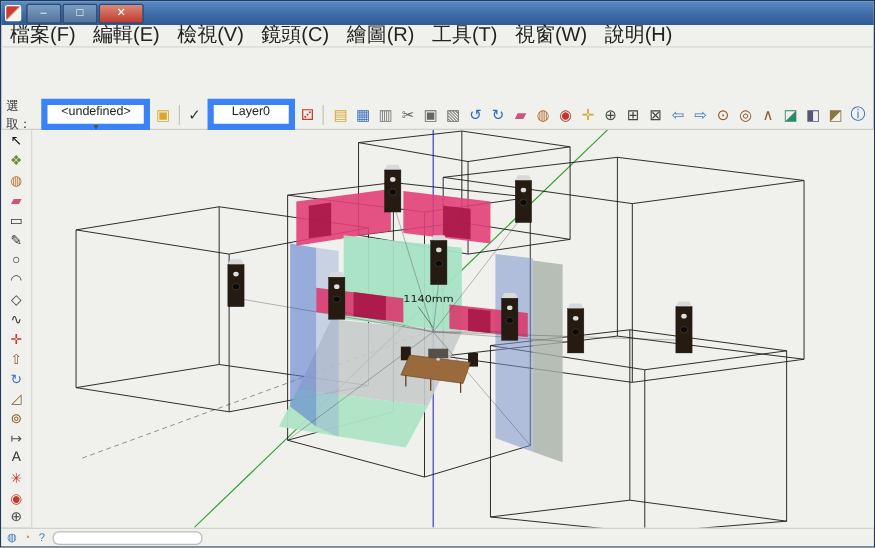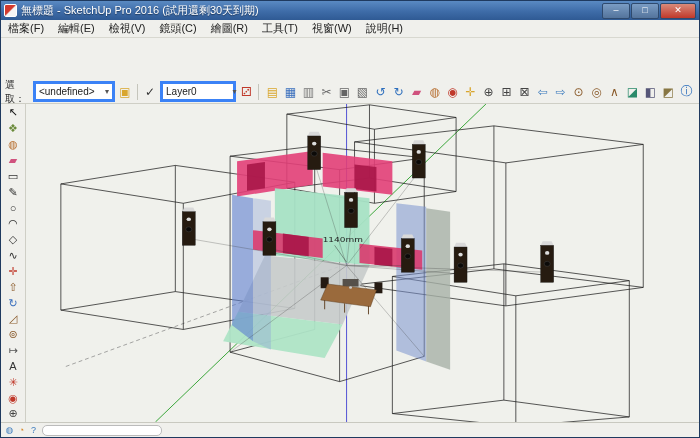--- a/index.html
+++ b/index.html
@@ -9,28 +9,28 @@
   .titlebar{height:19px;flex:0 0 19px;background:linear-gradient(180deg,#5a8ac2,#3e6ca8 55%,#2f5a94);
             display:flex;align-items:center;padding:0 3px;gap:4px;}
   .appicon{width:11px;height:11px;border-radius:2px;border:1px solid #fff;
            background:linear-gradient(135deg,#d23a2e 45%,#f5f5f5 55%);}
   .title{color:#fff;font-size:11px;flex:1;white-space:nowrap;overflow:hidden;text-shadow:0 1px 1px rgba(0,0,0,.45);}
   .winbtns{display:flex;gap:1px;}
   .winbtn{width:26px;height:14px;background:linear-gradient(#7a9cc4,#54749c);border:1px solid #2f4a6e;
           border-radius:2px;color:#fff;font-size:9px;line-height:13px;text-align:center;}
   .winbtn.close{background:linear-gradient(#d98a7a,#c0392b);width:34px;}
   
-  .menubar{height:17px;flex:0 0 17px;display:flex;align-items:center;font-size:11px;border-bottom:1px solid #d8d8d0;}
+  .menubar{height:17px;flex:0 0 17px;display:flex;align-items:center;font-size:16px;border-bottom:1px solid #d8d8d0;}
   .menuitem{padding:0 7px;color:#222;}
   
   .toolbar{height:23px;flex:0 0 23px;display:flex;align-items:center;padding:0 4px;gap:3px;
            border-bottom:1px solid #cfcfc6;font-size:10px;margin-top:42px;}
   .tblabel{color:#333;}
-  .combo{height:15px;background:#fff;border:3px solid #3b82f6;display:flex;align-items:center;gap:2px;
-         padding:0 3px;font-size:10px;color:#222;}
+  .combo{height:15px;background:#fff;border:5px solid #3b82f6;display:flex;align-items:center;gap:2px;
+         padding:0 3px;font-size:10px;color:#222;flex-direction:column;}
   .combo .caret{font-size:8px;color:#555;}
   .combo.select-combo{width:84px;justify-content:space-between;}
   .combo.layer-combo{width:64px;justify-content:space-between;gap:36px;}
   .tbicon{width:17px;height:18px;display:flex;align-items:center;justify-content:center;font-size:12px;}
   .sep{width:1px;height:16px;background:#c5c5bc;margin:0 2px;}
   .iconrow{display:flex;align-items:center;gap:1px;}
   
   .main{flex:1;display:flex;min-height:0;}
   .lefttools{width:24px;flex:0 0 24px;background:#f0f0ec;border-right:1px solid #cfcfc6;
              display:flex;flex-direction:column;align-items:center;padding-top:1px;}
@@ -44,21 +44,20 @@
   .sbicon{width:11px;height:11px;display:flex;align-items:center;justify-content:center;font-size:9px;}
   .hintbox{width:118px;height:9px;background:#fff;border:1px solid #bbb;border-radius:5px;}
 </style>
 </head>
 <body>
 
 <div class="window">
 
   <div class="titlebar">
     <span class="appicon"></span>
-    <span class="title">無標題 - SketchUp Pro 2016 (試用還剩30天到期)</span>
     <div class="winbtns">
       <div class="winbtn">–</div>
       <div class="winbtn">□</div>
       <div class="winbtn close">✕</div>
     </div>
   </div>
 
   <div class="menubar">
 
   <div class="menuitem">檔案(F)</div>

